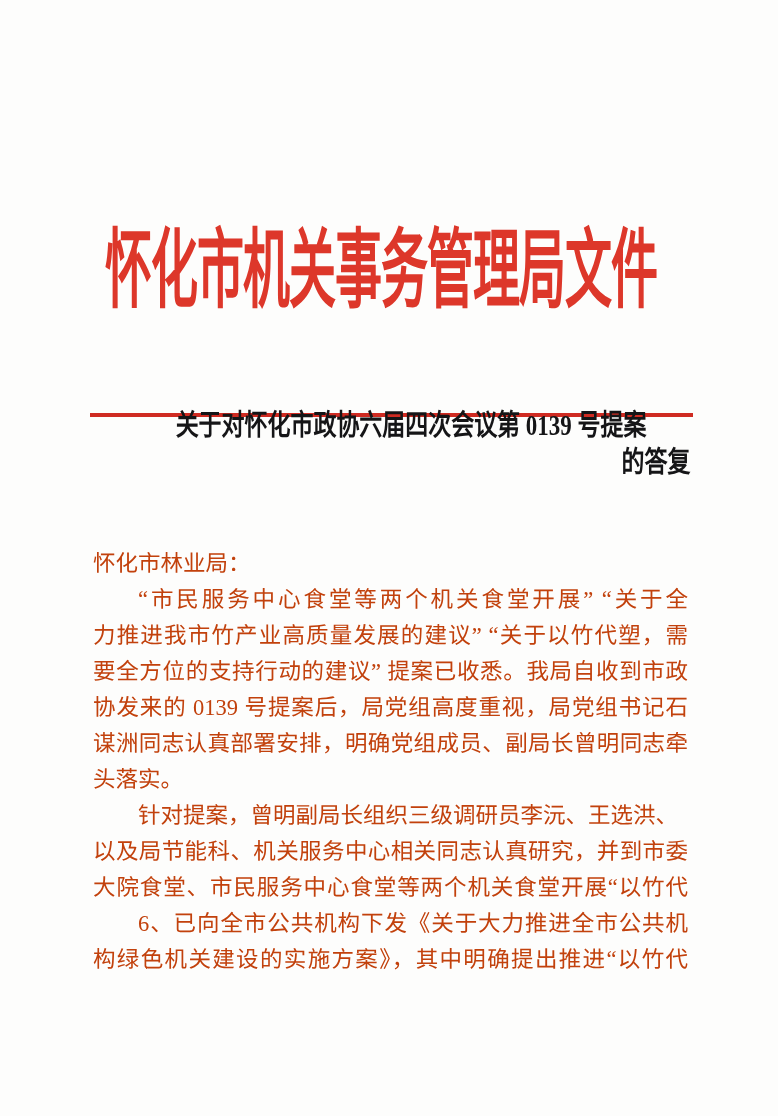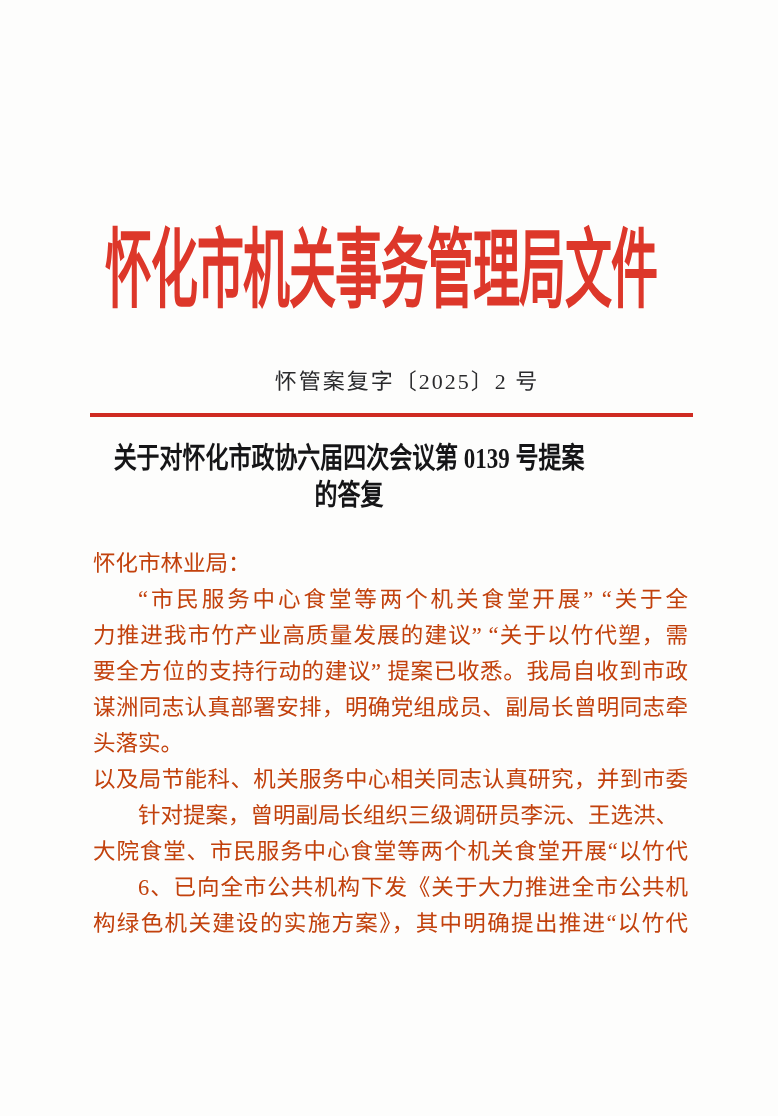--- a/index.html
+++ b/index.html
@@ -56,24 +56,24 @@
     top: 413px;
     left: 90px;
     width: 603px;
     height: 4px;
     background: var(--divider-red, #cf2b22);
   }
 
   
   .doc-title {
     position: absolute;
-    top: 440px;
+    top: 407px;
     left: 0;
     width: 698px;
-    text-align: center;
+    text-align: right;
     font-weight: bold;
     font-size: 28px;
     line-height: 37px;
     color: #151517;
     white-space: nowrap;
   }
   .doc-title .condense {
     display: inline-block;
     transform: scale(0.82, 1.05);
     transform-origin: 50% 50%;
@@ -95,36 +95,36 @@
 </style>
 </head>
 <body>
 
 <div class="page">
 
   <div class="red-header">
     <span class="stretch">怀化市机关事务管理局文件</span>
   </div>
 
-  <div class="doc-number">怀管案复字〔2025〕2 号</div>
 
   <div class="red-line"></div>
 
   <div class="doc-title">
     <div><span class="condense">关于对怀化市政协六届四次会议第 0139 号提案</span></div>
     <div><span class="condense">的答复</span></div>
   </div>
 
   <div class="body-text">
     <div class="line">怀化市林业局：</div>
     <div class="line indent justify">“市民服务中心食堂等两个机关食堂开展” “关于全</div>
     <div class="line justify">力推进我市竹产业高质量发展的建议” “关于以竹代塑，需</div>
     <div class="line justify">要全方位的支持行动的建议” 提案已收悉。我局自收到市政</div>
+    <div class="line justify">协发来的 0139 号提案后，局党组高度重视，局党组书记石</div>
     <div class="line justify">谋洲同志认真部署安排，明确党组成员、副局长曾明同志牵</div>
     <div class="line">头落实。</div>
+    <div class="line indent">针对提案，曾明副局长组织三级调研员李沅、王选洪、</div>
     <div class="line justify">以及局节能科、机关服务中心相关同志认真研究，并到市委</div>
-    <div class="line indent">针对提案，曾明副局长组织三级调研员李沅、王选洪、</div>
     <div class="line justify">大院食堂、市民服务中心食堂等两个机关食堂开展“以竹代</div>
     <div class="line indent justify">6、已向全市公共机构下发《关于大力推进全市公共机</div>
     <div class="line justify">构绿色机关建设的实施方案》，其中明确提出推进“以竹代</div>
   </div>
 
 </div>
 
 </body></html>

